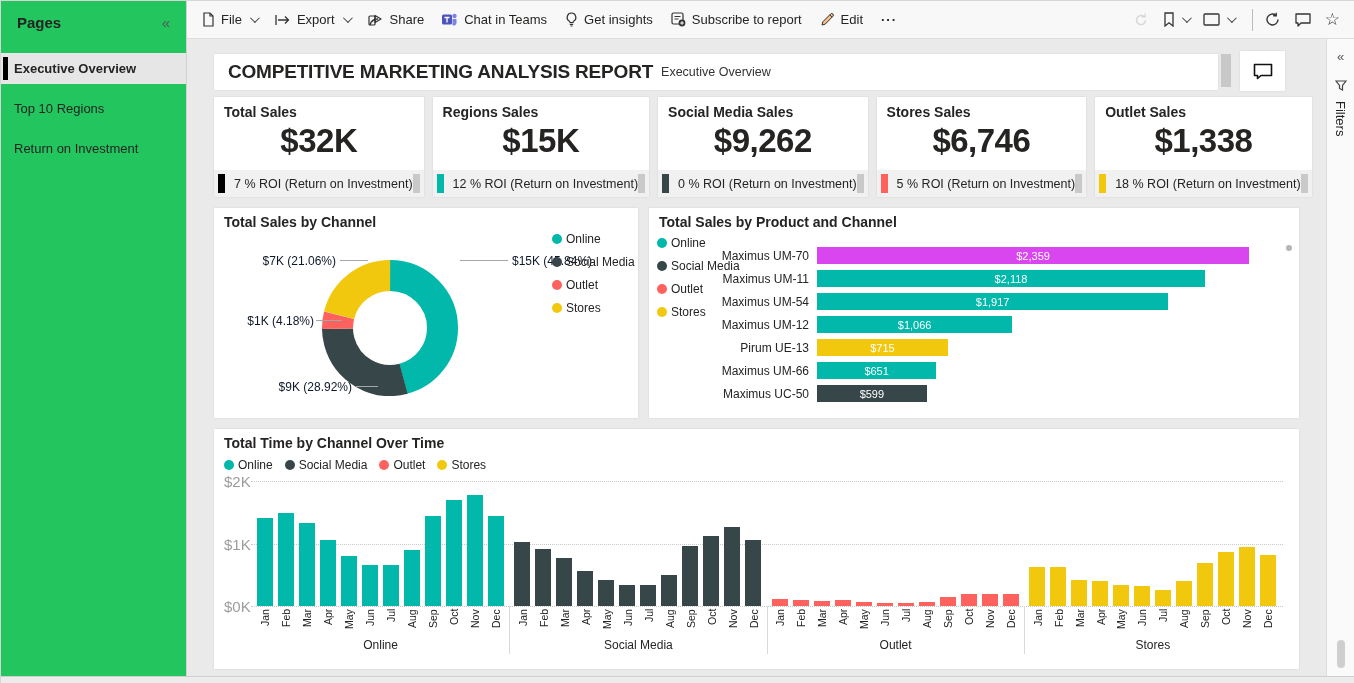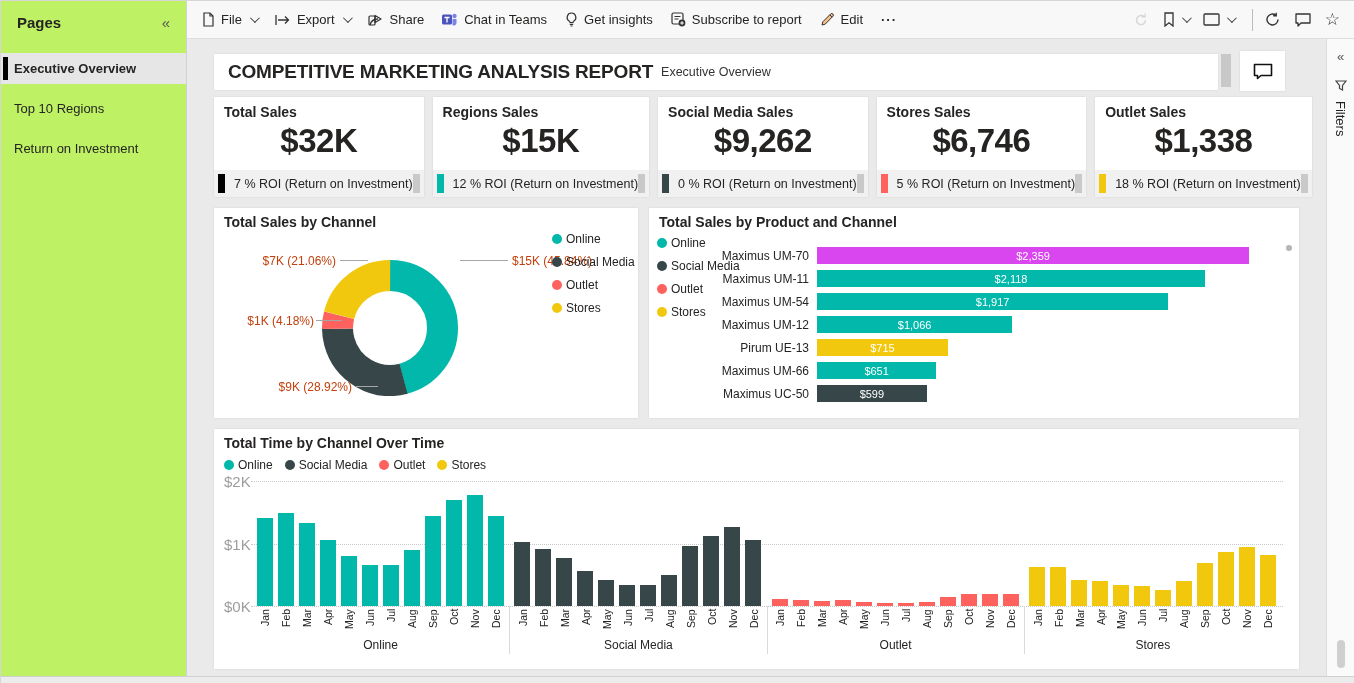--- a/index.html
+++ b/index.html
@@ -2,21 +2,21 @@
 <html><head>
 <meta charset="utf-8">
 <style>
   * { margin:0; padding:0; box-sizing:border-box; }
   html,body { width:1354px; height:683px; overflow:hidden; }
   body { font-family:"Liberation Sans", sans-serif; color:#252423; background:#fff; }
   .app { width:1354px; height:683px; display:flex; flex-direction:column; border-left:1px solid #d6d6d6; border-top:1px solid #d6d6d6; }
   .top-row { flex:1; display:flex; min-height:0; }
 
   
-  .sidebar { width:186px; background:#bef264; border-right:1px solid #d1d1d1; display:flex; flex-direction:column; }
+  .sidebar { width:186px; background:#22c55e; border-right:1px solid #d1d1d1; display:flex; flex-direction:column; }
   .sidebar-header { display:flex; align-items:center; justify-content:space-between; padding:13px 16px 10px 16px; }
   .sidebar-title { font-size:15px; font-weight:700; }
   .collapse-glyph { font-size:15px; color:#555; cursor:pointer; }
   .pages-list { margin-top:12px; }
   .side-item { position:relative; height:31px; display:flex; align-items:center; padding-left:13px; font-size:13px; margin-bottom:9px; cursor:pointer; }
   .side-item.selected { background:#e6e6e6; font-weight:700; }
   .side-item.selected .selbar { position:absolute; left:2px; top:4px; bottom:4px; width:5px; background:#000; }
 
   
   .main { flex:1; display:flex; flex-direction:column; min-width:0; }
@@ -55,21 +55,21 @@
   
   .row2 { display:flex; gap:11px; margin-bottom:11px; }
   .card { background:#fff; box-shadow:0 0 2px rgba(0,0,0,.10); position:relative; }
   .card-title { font-size:14px; font-weight:700; padding:6px 0 0 10px; }
   .donut-card { width:424px; height:210px; }
   .bar-card { flex:1; height:210px; }
   .time-card { width:1085px; height:240px; }
 
   
   .donut-svg { position:absolute; left:108px; top:52px; }
-  .callout { position:absolute; font-size:12px; color:#c2410c; white-space:nowrap; }
+  .callout { position:absolute; font-size:12px; color:#0f172a; white-space:nowrap; }
   .callout-line { position:absolute; height:0; border-top:1px solid #a6a6a6; }
   .legend-col { position:absolute; }
   .legend-item { display:flex; align-items:center; margin-bottom:9px; font-size:12px; white-space:nowrap; }
   .legend-dot { width:10px; height:10px; border-radius:50%; margin-right:4px; flex:0 0 auto; }
 
   
   .bar-legend { position:absolute; left:8px; top:28px; }
   .bar-rows { position:absolute; left:0; right:24px; top:39px; }
   .brow { display:flex; align-items:center; height:17px; margin-bottom:6px; }
   .bcat { width:168px; text-align:right; padding-right:8px; font-size:12px; flex:0 0 auto; }

